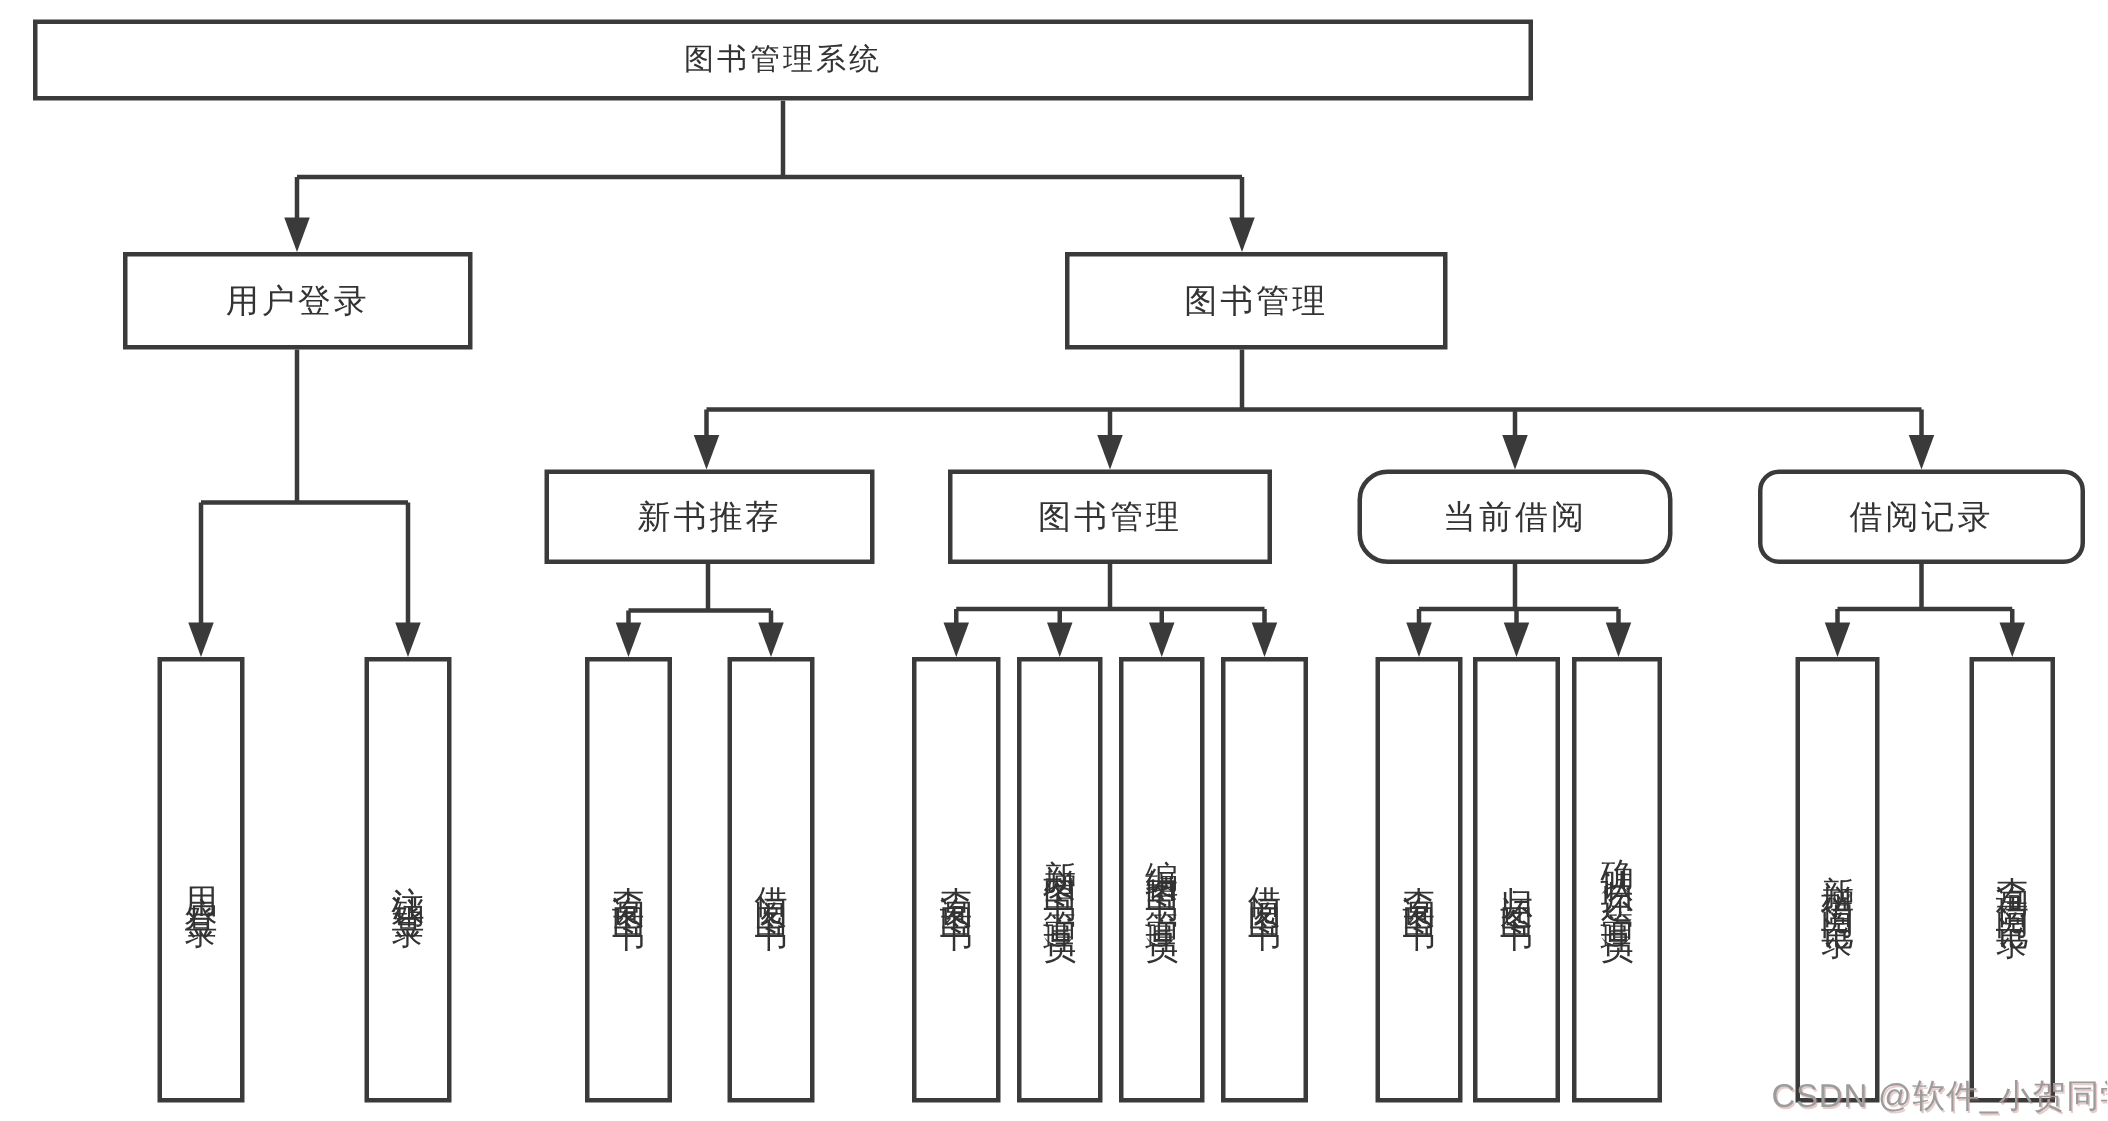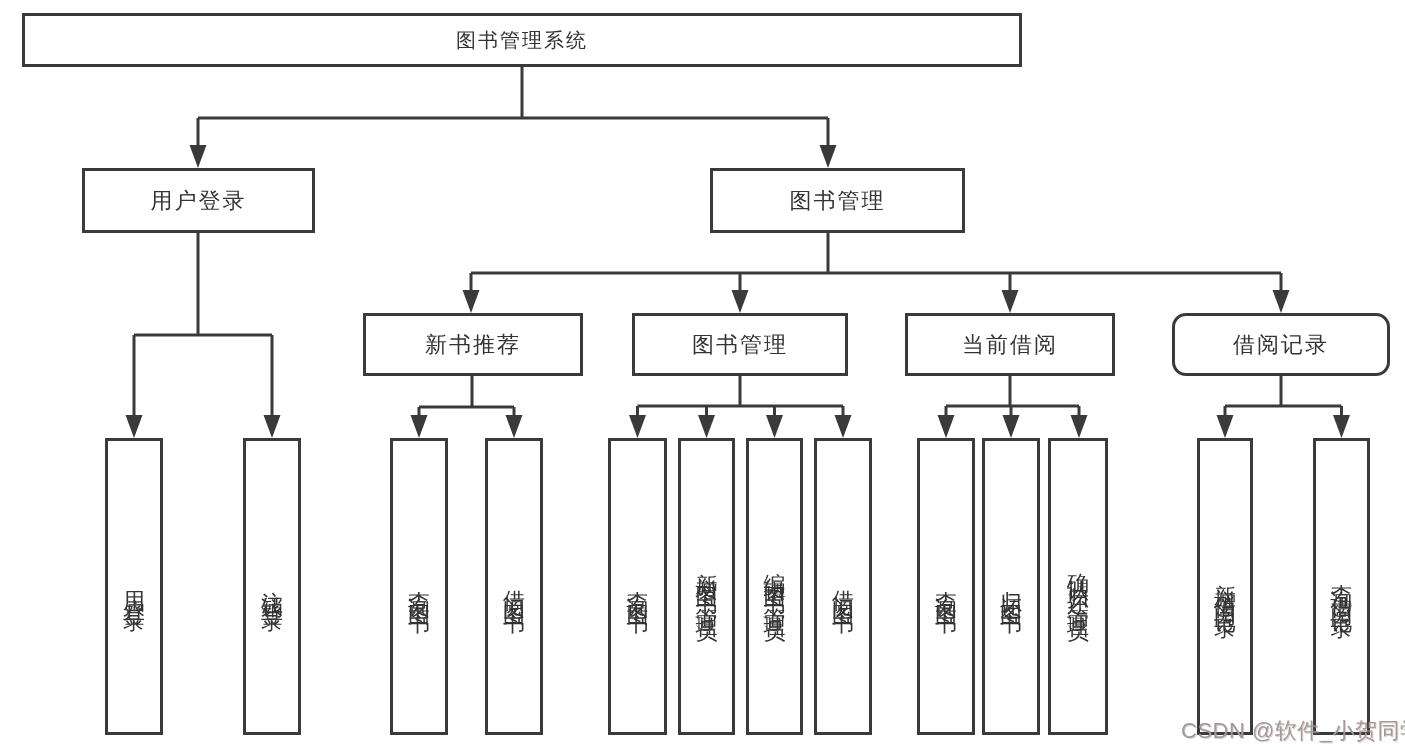--- a/index.html
+++ b/index.html
@@ -99,21 +99,21 @@
   <div class="node" style="left:710px; top:168px; width:255px; height:65px;">
     <span>图书管理</span>
   </div>
 
   <div class="node" style="left:363px; top:313px; width:220px; height:63px;">
     <span>新书推荐</span>
   </div>
   <div class="node" style="left:632px; top:313px; width:216px; height:63px;">
     <span>图书管理</span>
   </div>
-  <div class="node" style="left:905px; top:313px; width:210px; height:63px;">
+  <div class="node" style="left:905px; top:313px; width:210px; height:63px;border-radius:20px;">
     <span>当前借阅</span>
   </div>
   <div class="node" style="left:1172px; top:313px; width:218px; height:63px;border-radius:14px;">
     <span>借阅记录</span>
   </div>
 
   <div class="node vnode" style="left:105px; top:438px; width:58px; height:297px;">
     <span>用户登录</span>
   </div>
   <div class="node vnode" style="left:243px; top:438px; width:58px; height:297px;">

